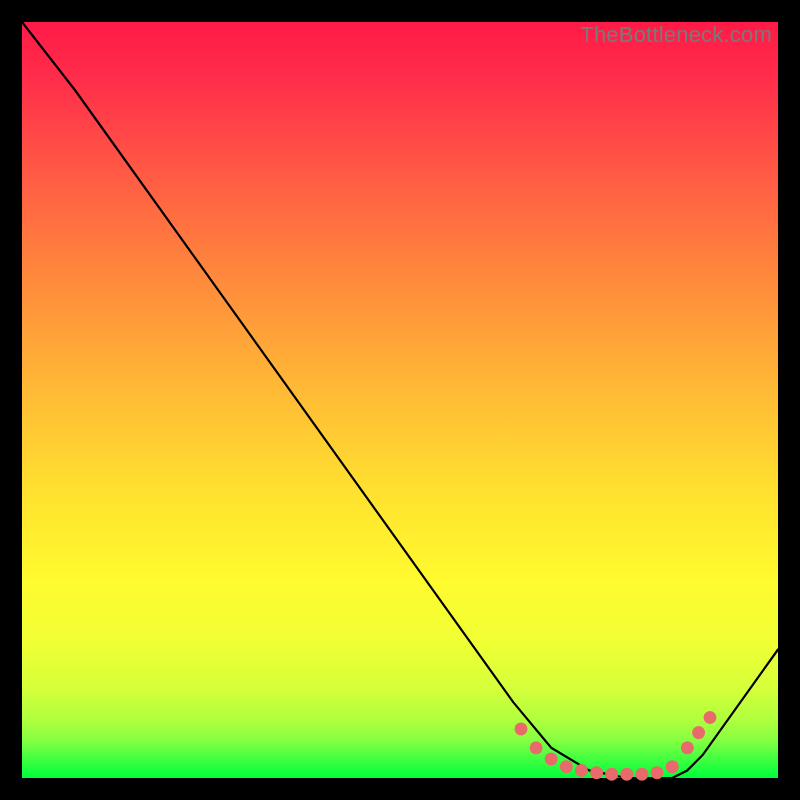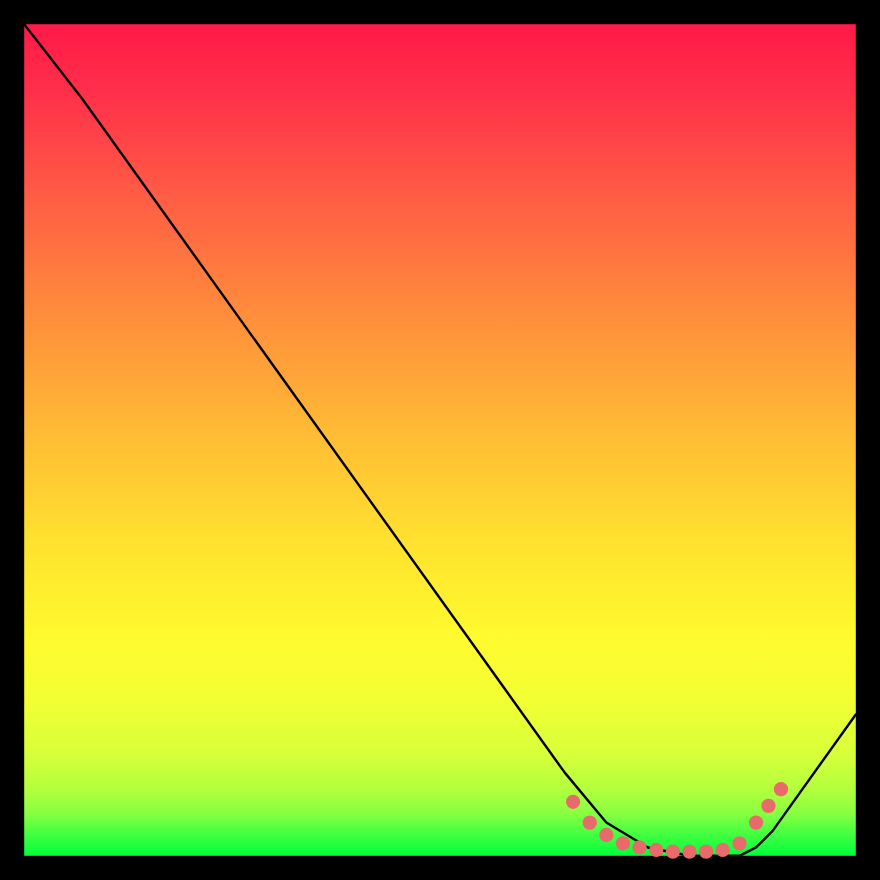--- a/index.html
+++ b/index.html
@@ -60,20 +60,21 @@
     overflow: visible;
   }
 </style>
 </head>
 <body>
 
 <div class="stage">
 
   <div class="plot">
 
+    <div class="watermark">TheBottleneck.com</div>
 
     <svg class="curve" viewBox="0 0 756 756" preserveAspectRatio="none">
       <path id="curve-path" fill="none" stroke="#000" stroke-width="2.2" stroke-linecap="round" stroke-linejoin="round" d="M0.0 0.0 L52.9 68.0 L491.4 680.4 L529.2 725.8 L567.0 748.4 L604.8 756.0 L627.5 756.0 L650.2 756.0 L665.3 748.4 L680.4 733.3 L756.0 627.5"></path>
       <g id="marker-group">
           <circle cx="499.0" cy="706.9" r="6.5" fill="#e86a6a"></circle>
           <circle cx="514.1" cy="725.8" r="6.5" fill="#e86a6a"></circle>
           <circle cx="529.2" cy="737.1" r="6.5" fill="#e86a6a"></circle>
           <circle cx="544.3" cy="744.7" r="6.5" fill="#e86a6a"></circle>
           <circle cx="559.4" cy="748.4" r="6.5" fill="#e86a6a"></circle>
           <circle cx="574.6" cy="750.7" r="6.5" fill="#e86a6a"></circle>

